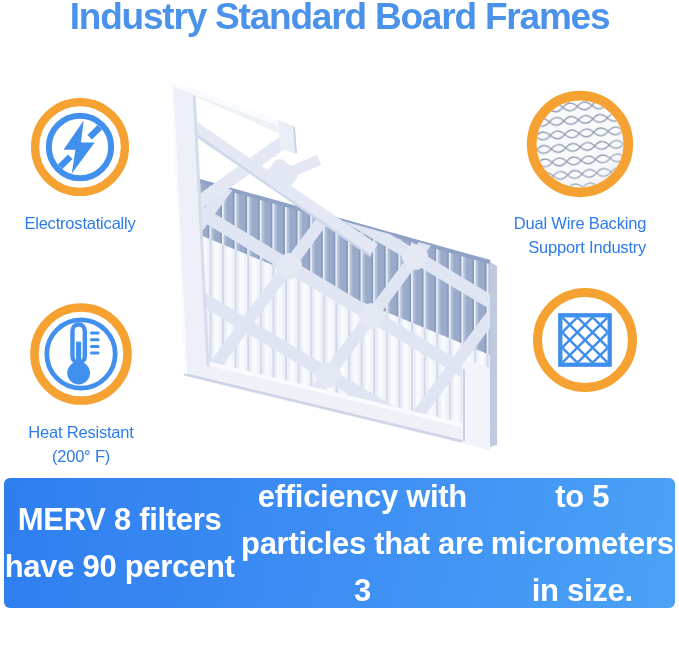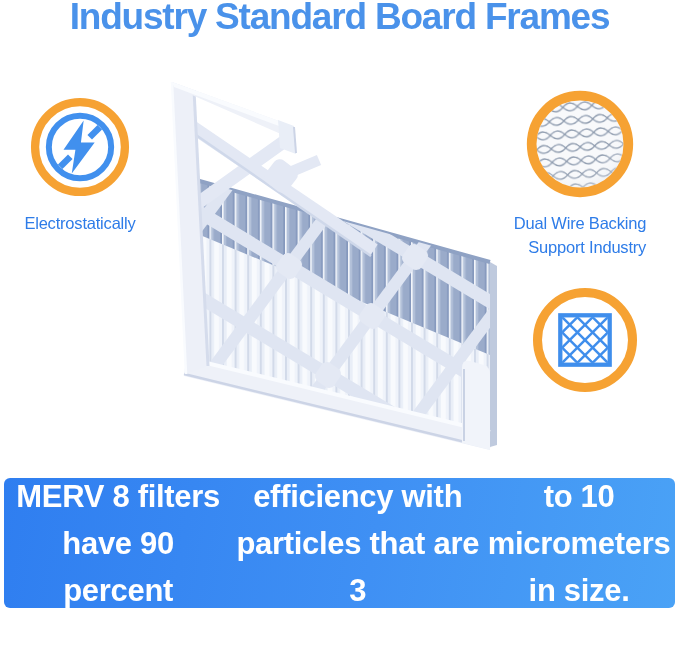--- a/index.html
+++ b/index.html
@@ -66,20 +66,41 @@
         <circle cx="60" cy="60" r="45" fill="url(#meshshade)"></circle>
         <circle cx="60" cy="60" r="50" fill="none" stroke="#f6a233" stroke-width="10"></circle>
       </svg>
     </span>
     <div class="label">
       <div>Dual Wire Backing</div>
       <div>Support Industry</div>
     </div>
   </div>
 
+  <div class="feature f-bl">
+    <span class="icon-wrap">
+      <svg width="114" height="114" viewBox="0 0 120 120">
+        <circle cx="60" cy="60" r="49" fill="none" stroke="#f6a233" stroke-width="9"></circle>
+        <circle cx="60" cy="60" r="36" fill="none" stroke="#4190ee" stroke-width="5"></circle>
+        <rect x="51" y="29" width="13" height="40" rx="6.5" fill="#ffffff" stroke="#4190ee" stroke-width="4.6"></rect>
+        <circle cx="57.5" cy="80" r="12" fill="#4190ee"></circle>
+        <rect x="54.8" y="47" width="5.4" height="34" fill="#4190ee"></rect>
+        <g stroke="#4190ee" stroke-width="3.2" stroke-linecap="round">
+          <line x1="71" y1="38" x2="78" y2="38"></line>
+          <line x1="71" y1="45" x2="78" y2="45"></line>
+          <line x1="71" y1="52" x2="78" y2="52"></line>
+          <line x1="71" y1="59" x2="78" y2="59"></line>
+        </g>
+      </svg>
+    </span>
+    <div class="label">
+      <div>Heat Resistant</div>
+      <div>(200° F)</div>
+    </div>
+  </div>
 
   <div class="feature f-br">
     <span class="icon-wrap">
       <svg width="114" height="114" viewBox="0 0 120 120">
         <defs>
           <clipPath id="sqclip">
               <rect x="36" y="36" width="48" height="48"></rect>
             </clipPath>
         </defs>
         <circle cx="60" cy="60" r="50" fill="none" stroke="#f6a233" stroke-width="9.5"></circle>
@@ -177,16 +198,16 @@
       <path d="M13,14 L131,57 L131,70 L33,27 Z" fill="#eef1f8"></path>
       <path d="M13,14 L131,57 L128,61 L15,19 Z" fill="#f9fbfe"></path>
       <path d="M119,52 L135,58 L137,86 L121,80 Z" fill="#e9eef7"></path>
       <path d="M135,59 L137,85" stroke="#ccd4e6" stroke-width="2" fill="none"></path>
     </svg>
   </div>
 
   <div class="banner">
     <div>MERV 8 filters have 90 percent</div>
     <div>efficiency with particles that are 3</div>
-    <div>to 10 micrometers in size.</div>
+    <div>to 5 micrometers in size.</div>
   </div>
 
 </div>
 
 </body></html>

